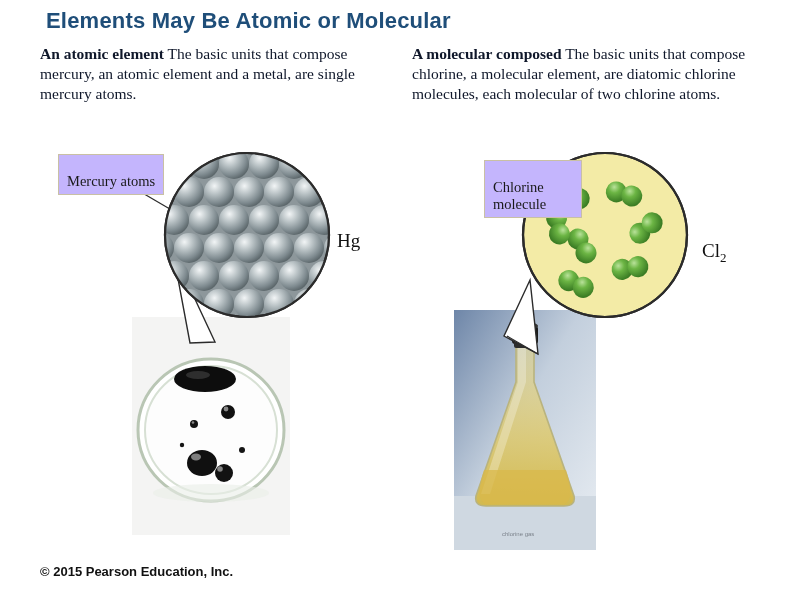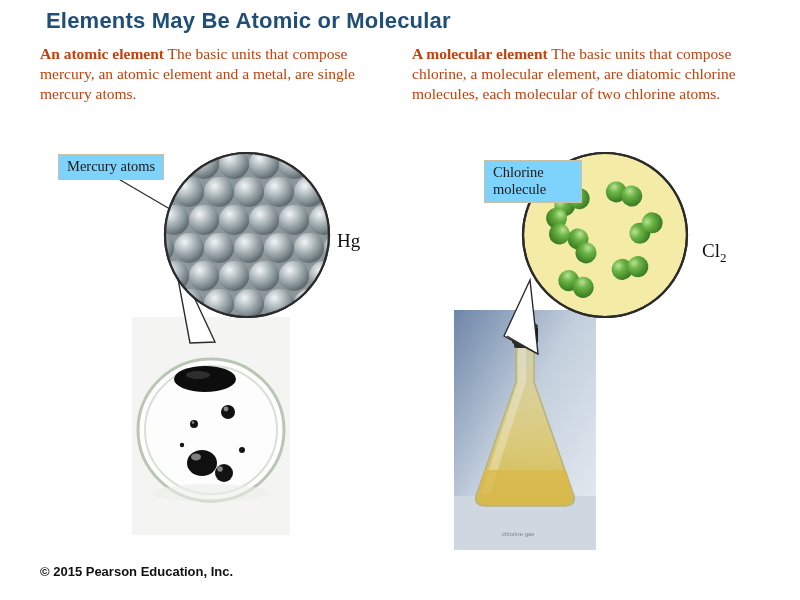--- a/index.html
+++ b/index.html
@@ -32,42 +32,42 @@
     position: absolute;
     width: 340px;
   }
   .col-left { left: 40px; top: 44px; }
   .col-right { left: 412px; top: 44px; }
 
   .caption {
     font-family: "Liberation Serif", serif;
     font-size: 15.5px;
     line-height: 20px;
-    color: #c2410c;
+    color: #0f172a;
   }
   .caption .lead {
     font-weight: bold;
   }
 
   
   .figure {
     position: absolute;
   }
   .fig-left { left: 40px; top: 140px; width: 350px; height: 410px; }
   .fig-right { left: 412px; top: 140px; width: 350px; height: 410px; }
 
   
   .label-box {
     position: absolute;
-    background: #7dd3fc;
+    background: #c4b5fd;
     border: 1px solid #C9C0A4;
     font-family: "Liberation Serif", serif;
     font-size: 14.5px;
     color: #1a1a1a;
-    padding: 3px 8px 4px 8px;
+    padding: 18px 8px 4px 8px;
     line-height: 17px;
     white-space: nowrap;
     z-index: 6;
   }
   .label-box.two-line { white-space: normal; width: 80px; }
 
   .symbol {
     position: absolute;
     font-family: "Liberation Serif", serif;
     font-size: 19px;
@@ -198,21 +198,21 @@
       </svg>
     </div>
 
     <div class="label-box" style="left:18px; top:14px;">Mercury atoms</div>
 
     <div class="symbol" style="left:297px; top:90px;">Hg</div>
   </div>
 
   <div class="column col-right">
     <div class="caption">
-      <span class="lead">A molecular element</span><span>  The basic units that compose chlorine, a molecular element, are diatomic chlorine molecules, each molecular of two chlorine atoms.</span>
+      <span class="lead">A molecular composed</span><span>  The basic units that compose chlorine, a molecular element, are diatomic chlorine molecules, each molecular of two chlorine atoms.</span>
     </div>
   </div>
 
   <div class="figure fig-right">
 
     <div style="position:absolute; left:42px; top:170px; width:142px; height:240px;">
       <svg width="142" height="240" viewBox="0 0 142 240">
         <defs>
           <linearGradient id="bg" x1="0" y1="0" x2="1" y2="1">
             <stop offset="0%" stop-color="#6e86a8"></stop>

